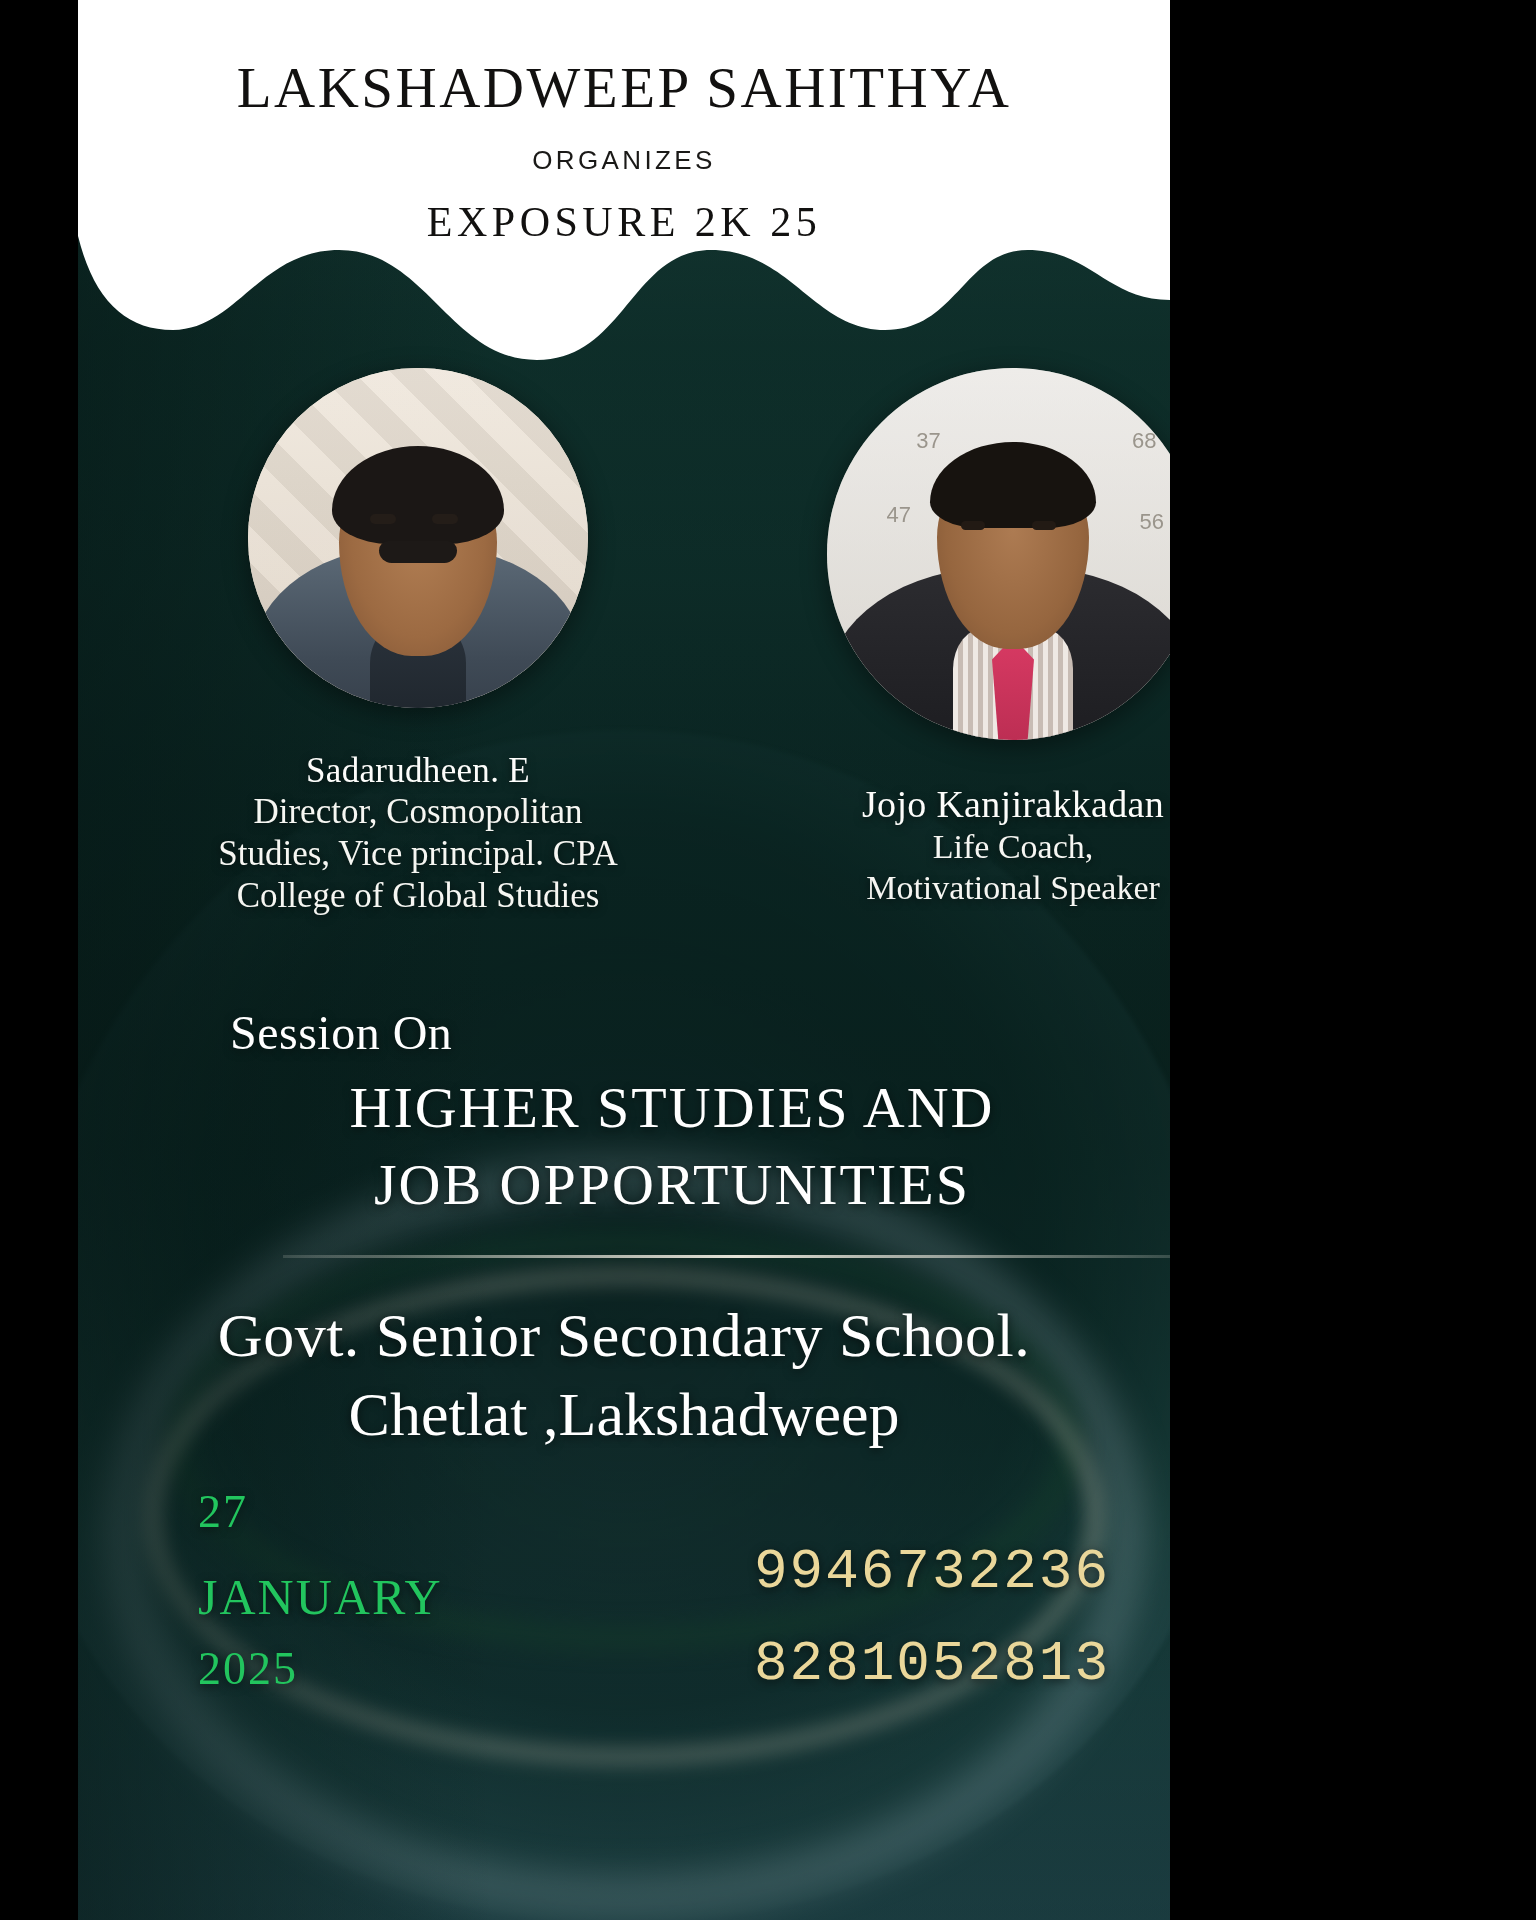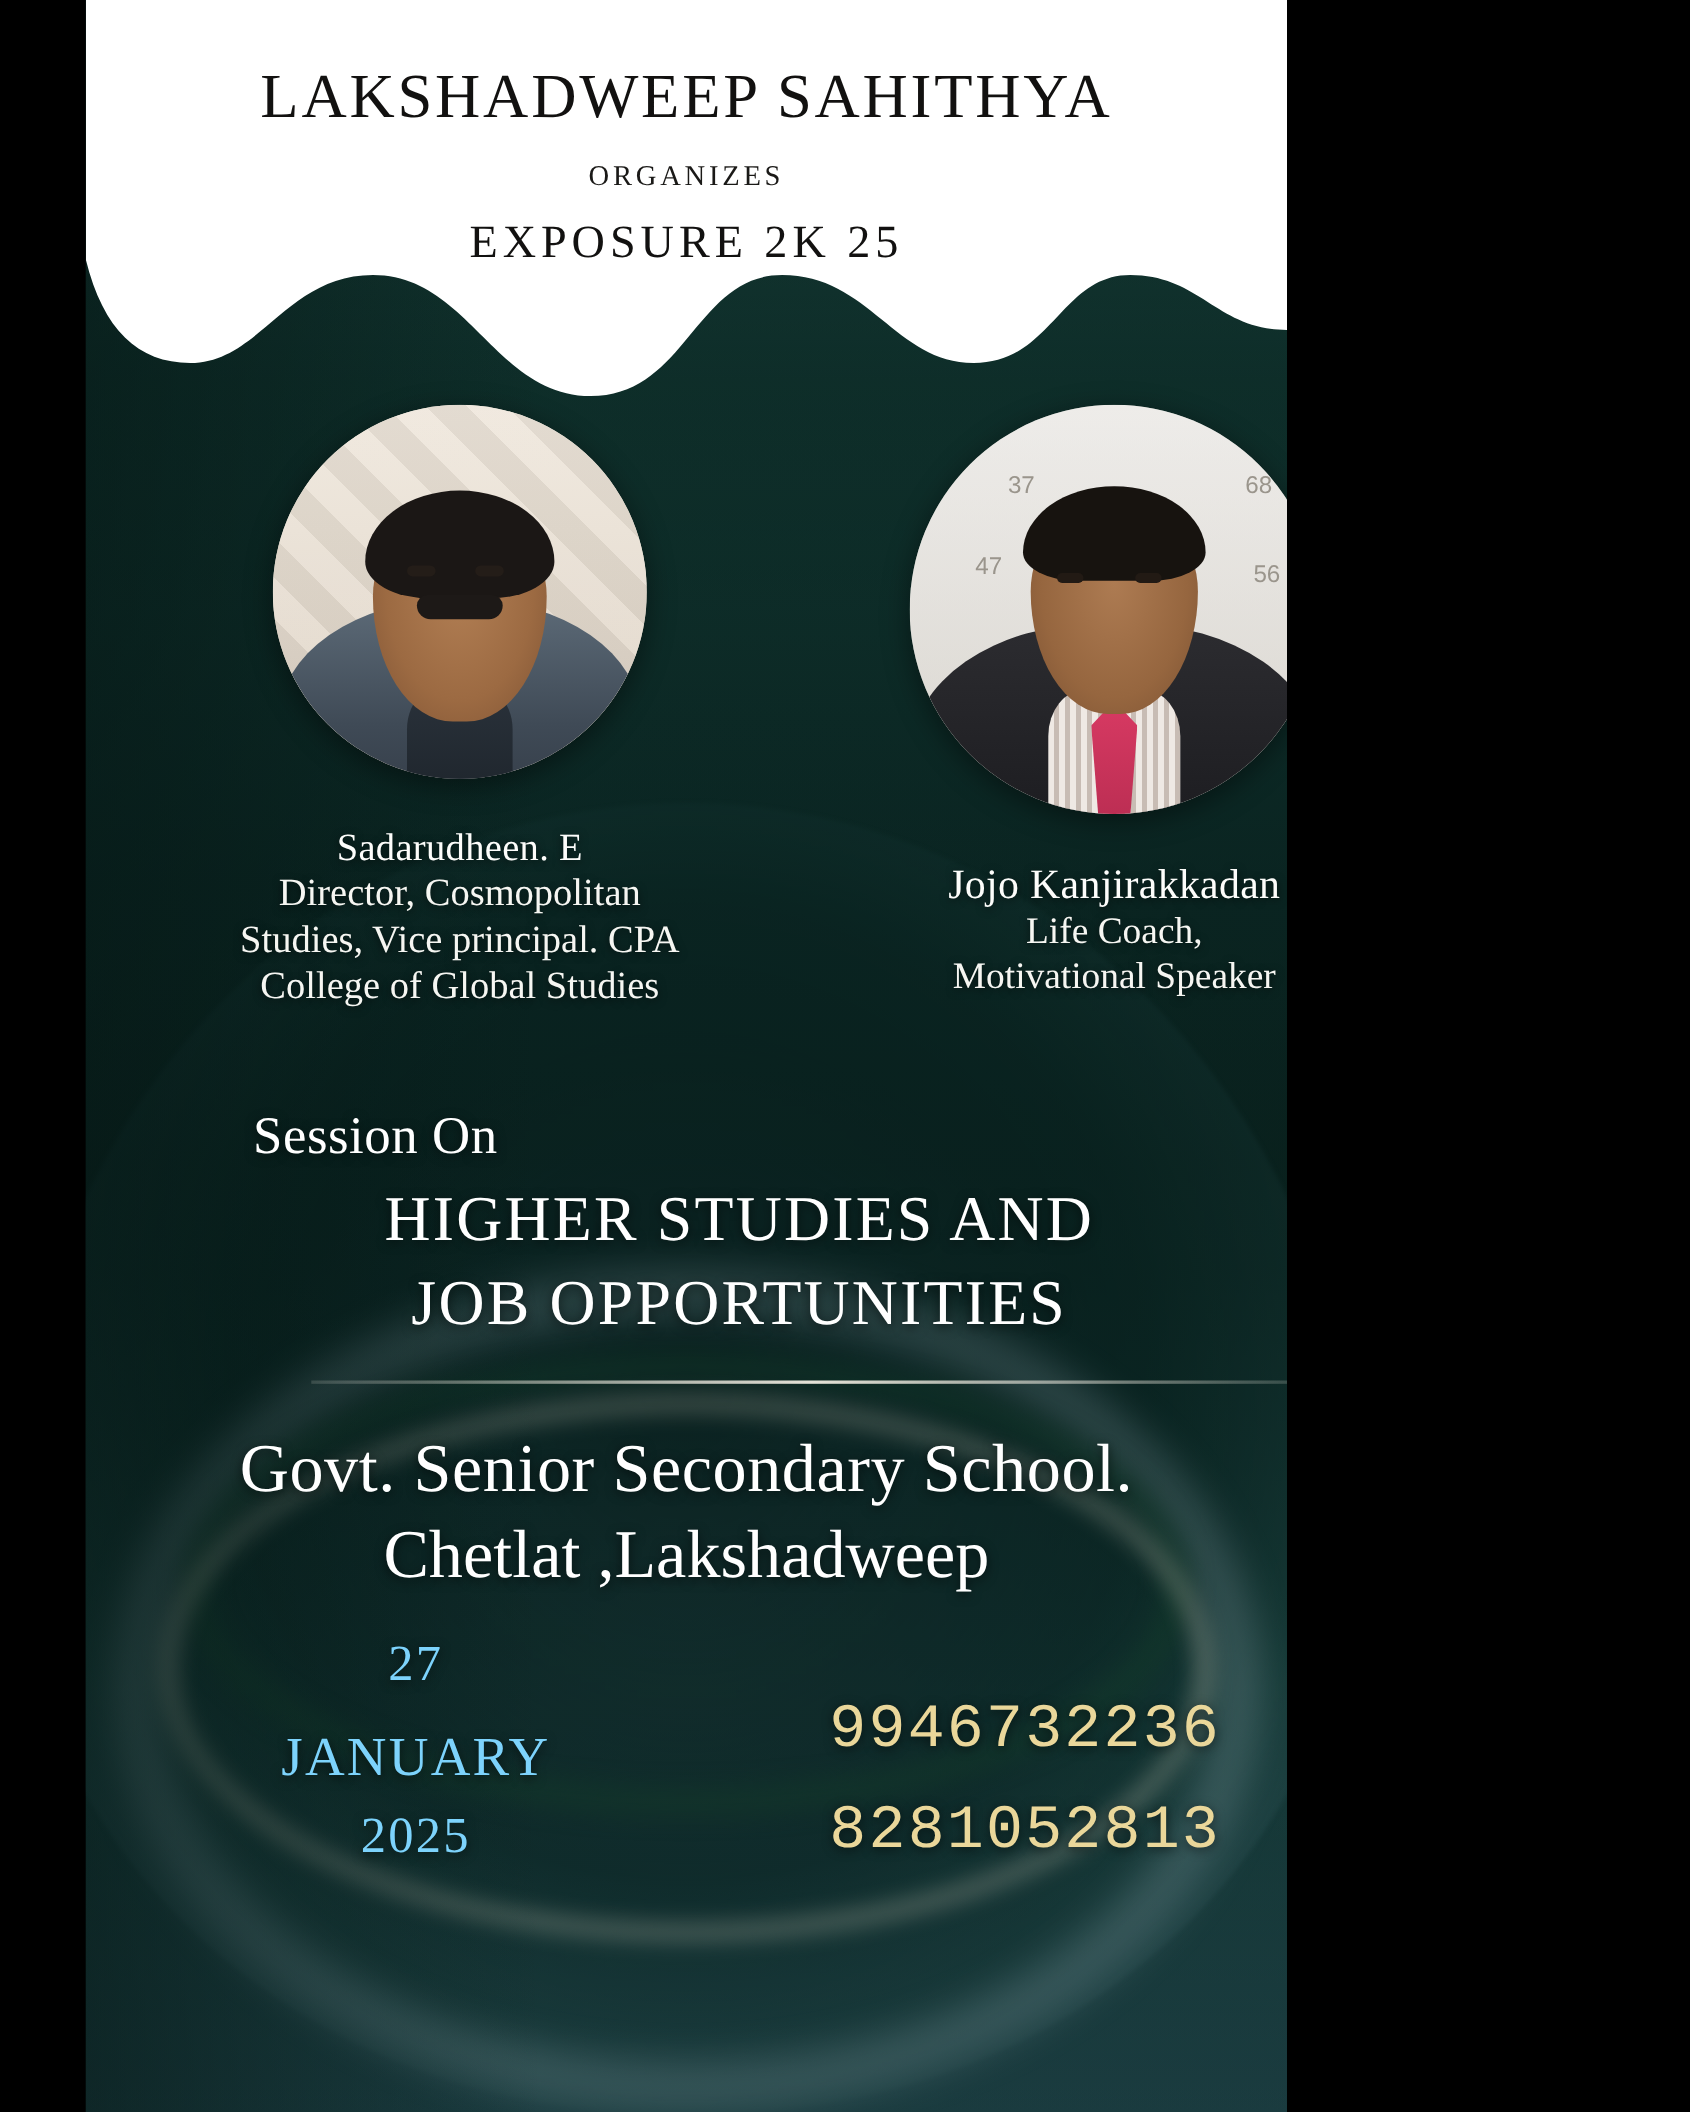--- a/index.html
+++ b/index.html
@@ -111,21 +111,21 @@
     font-family: "Liberation Serif", serif;
     font-size: 57px;
     letter-spacing: 2.5px;
     line-height: 1.16;
     font-weight: 400;
     margin-top: 55px;
     padding: 0 40px;
     color: #121110;
   }
   .organizes {
-    font-family: Liberation Serif, serif;
+    font-family: Liberation Sans, sans-serif;
     font-size: 26px;
     letter-spacing: 3.4px;
     margin-top: 24px;
     color: #1a1917;
   }
   .event-title {
     font-family: "Liberation Serif", serif;
     font-size: 42px;
     letter-spacing: 4.5px;
     margin-top: 22px;
@@ -338,22 +338,21 @@
   }
   .venue-l1 { font-size: 62px; letter-spacing: 0.5px; }
   .venue-l2 { font-size: 62px; margin-top: 8px; }
 
   
   .date {
     position: absolute;
     left: 120px;
     top: 1485px;
     width: 360px;
-    text-align: center;
-    color: #7dd3fc;
+    color: #22c55e;
     font-family: "Liberation Serif", serif;
     text-shadow: 0 2px 10px rgba(0,0,0,0.6);
   }
   .date-day   { font-size: 46px; letter-spacing: 2px; }
   .date-month { font-size: 50px; letter-spacing: 2px; margin-top: 30px; }
   .date-year  { font-size: 46px; letter-spacing: 2px; margin-top: 16px; }
 
   .phones {
     position: absolute;
     right: 60px;

